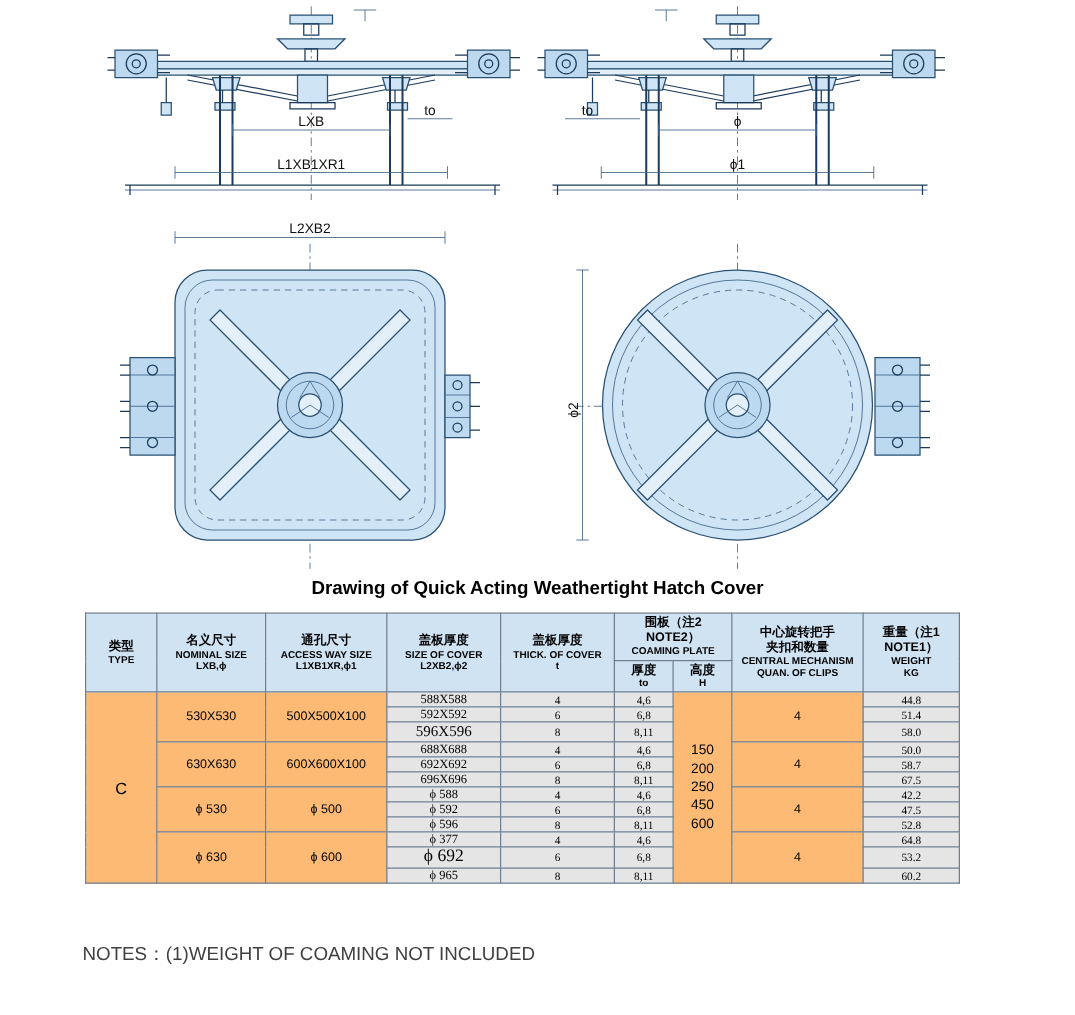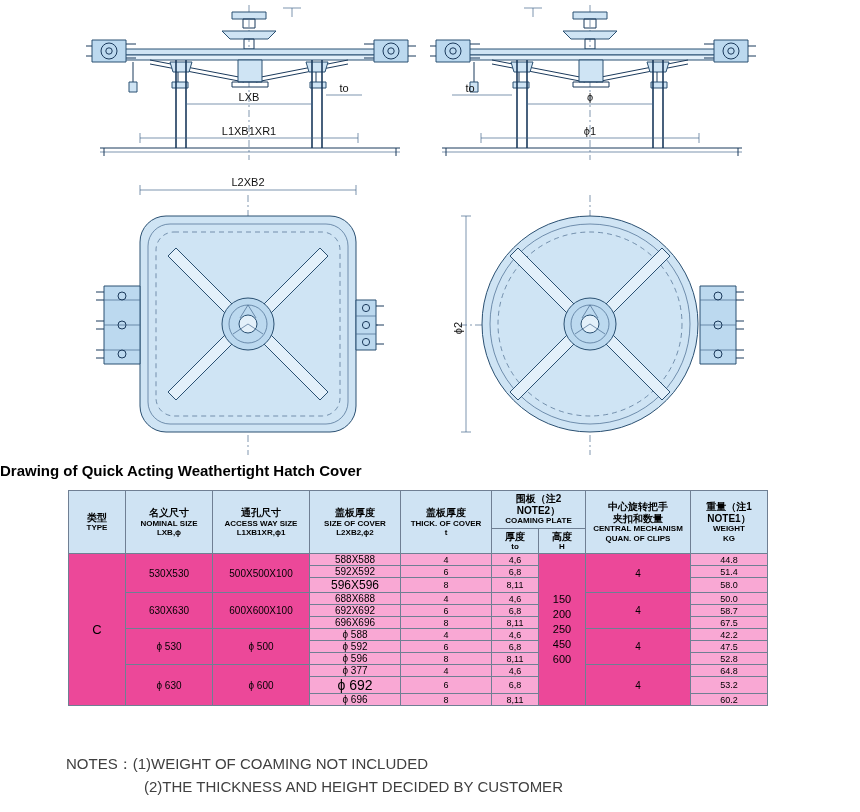--- a/index.html
+++ b/index.html
@@ -8,43 +8,43 @@
     background:#ffffff;
     font-family:"Liberation Sans", sans-serif;
     position:relative;
     overflow:hidden;
   }
   .drawing{
     position:absolute;left:0;top:0;width:736px;height:460px;
   }
   .caption{
     position:absolute;left:0;top:462px;width:860px;
-    text-align:left;
+    text-align:center;
     font-size:15px;font-weight:bold;color:#000;
   }
   table.spec{
     position:absolute;left:68px;top:490px;
     border-collapse:collapse;
     font-size:9px;
     color:#000;
   }
   table.spec th, table.spec td{
     border:1px solid #6f7f93;
     text-align:center;
     vertical-align:middle;
     padding:0 2px;
     background:#ddecf7;
   }
   table.spec thead th{
     background:#cfe3f3;
     font-weight:bold;
     line-height:1.15;
   }
-  table.spec td.val{background:#ec4899;}
-  table.spec td.white{background:#f9a8d4;}
+  table.spec td.val{background:#fdba74;}
+  table.spec td.white{background:#e5e5e5;font-family:Liberation Serif, serif;}
   .cn{font-size:10px;}
   .en{font-size:8px;}
   .notes{
     position:absolute;left:66px;top:752px;
     font-size:15px;color:#404040;line-height:1.55;
   }
   .notes .ln2{margin-left:78px;}
   svg{display:block;}
   .ln{fill:none;stroke:#1b3a5c;stroke-width:1;}
   .ln2p{fill:none;stroke:#1b3a5c;stroke-width:1.6;}
@@ -390,24 +390,23 @@
       <td class="val" rowspan="3" style="font-size:10px">4</td>
       <td class="white">64.8</td>
     </tr>
     <tr>
       <td class="white" style="font-size:14px">ϕ 692</td>
       <td class="white">6</td>
       <td class="white">6,8</td>
       <td class="white">53.2</td>
     </tr>
     <tr>
-      <td class="white" style="font-size:10px">ϕ 696</td>
+      <td class="white" style="font-size:10px">ϕ 965</td>
       <td class="white">8</td>
       <td class="white">8,11</td>
       <td class="white">60.2</td>
     </tr>
   </tbody>
 </table>
 
 <div class="notes">
   <div>NOTES：(1)WEIGHT OF COAMING NOT INCLUDED</div>
-  <div class="ln2">(2)THE THICKNESS AND HEIGHT DECIDED BY CUSTOMER</div>
 </div>
 
 </body></html>

